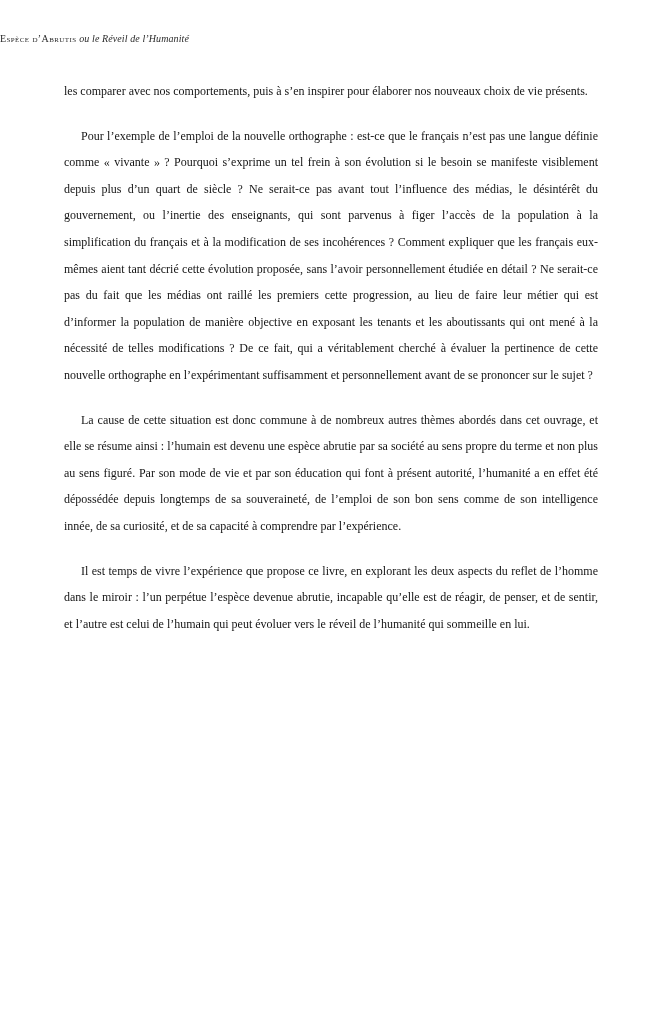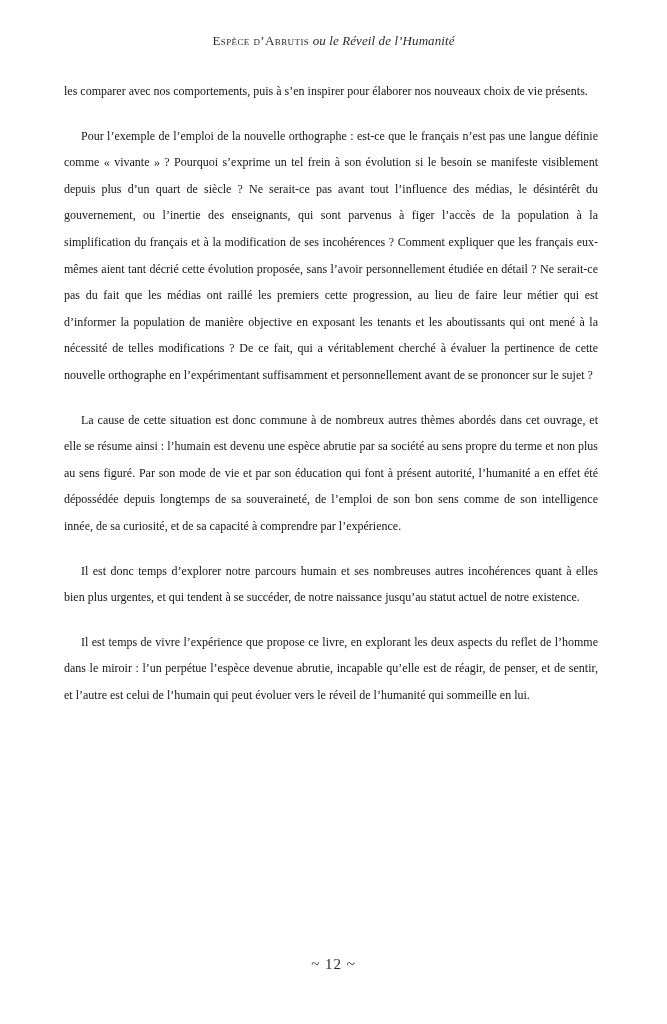--- a/index.html
+++ b/index.html
@@ -18,22 +18,22 @@
     color: #1a1a1a;
     overflow: hidden;
   }
 
   
   .running-head {
     position: absolute;
     top: 33px;
     left: 0;
     right: 0;
-    text-align: center;
-    font-size: 13px;
+    text-align: left;
+    font-size: 10px;
     color: #2a2a2a;
     white-space: nowrap;
     letter-spacing: 0.2px;
   }
 
   .running-head .smallcaps {
     font-variant: small-caps;
     letter-spacing: 0.4px;
   }
 
@@ -84,19 +84,17 @@
 <div class="page">
 
   <div class="running-head">
     <span class="smallcaps">Espèce d’Abrutis</span><span>&nbsp;</span><span class="italic">ou le Réveil de l’Humanité</span>
   </div>
 
   <div class="textblock">
     <p>les comparer avec nos comportements, puis à s’en inspirer pour élaborer nos nouveaux choix de vie présents.</p>
     <p class="indent">Pour l’exemple de l’emploi de la nouvelle orthographe : est-ce que le français n’est pas une langue définie comme « vivante » ? Pourquoi s’exprime un tel frein à son évolution si le besoin se manifeste visiblement depuis plus d’un quart de siècle ? Ne serait-ce pas avant tout l’influence des médias, le désintérêt du gouvernement, ou l’inertie des enseignants, qui sont parvenus à figer l’accès de la population à la simplification du français et à la modification de ses incohérences ? Comment expliquer que les français eux-mêmes aient tant décrié cette évolution proposée, sans l’avoir personnellement étudiée en détail ? Ne serait-ce pas du fait que les médias ont raillé les premiers cette progression, au lieu de faire leur métier qui est d’informer la population de manière objective en exposant les tenants et les aboutissants qui ont mené à la nécessité de telles modifications ? De ce fait, qui a véritablement cherché à évaluer la pertinence de cette nouvelle orthographe en l’expérimentant suffisamment et personnellement avant de se prononcer sur le sujet ?</p>
     <p class="indent">La cause de cette situation est donc commune à de nombreux autres thèmes abordés dans cet ouvrage, et elle se résume ainsi : l’humain est devenu une espèce abrutie par sa société au sens propre du terme et non plus au sens figuré. Par son mode de vie et par son éducation qui font à présent autorité, l’humanité a en effet été dépossédée depuis longtemps de sa souveraineté, de l’emploi de son bon sens comme de son intelligence innée, de sa curiosité, et de sa capacité à comprendre par l’expérience.</p>
-    <p class="indent">Il est donc temps d’explorer notre parcours humain et ses nombreuses autres incohérences quant à elles bien plus urgentes, et qui tendent à se succéder, de notre naissance jusqu’au statut actuel de notre existence.</p>
     <p class="indent">Il est temps de vivre l’expérience que propose ce livre, en explorant les deux aspects du reflet de l’homme dans le miroir : l’un perpétue l’espèce devenue abrutie, incapable qu’elle est de réagir, de penser, et de sentir, et l’autre est celui de l’humain qui peut évoluer vers le réveil de l’humanité qui sommeille en lui.</p>
   </div>
 
-  <div class="folio">~ 12 ~</div>
 
 </div>
 
 </body></html>

